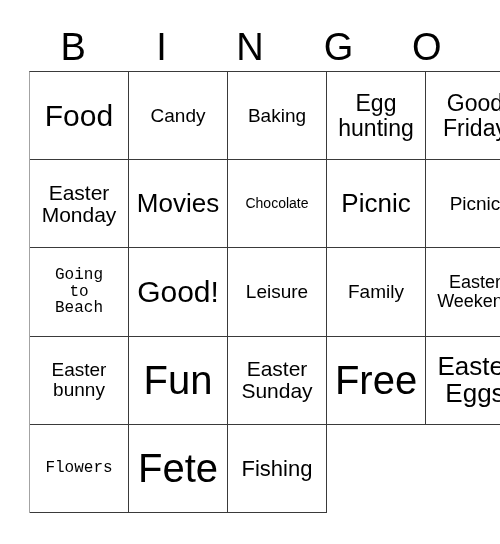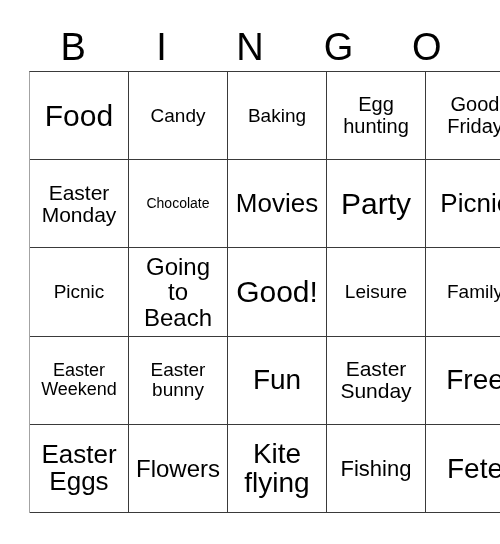--- a/index.html
+++ b/index.html
@@ -76,29 +76,29 @@
     width: 100%;
     line-height: 1.06;
     white-space: pre-line;
     word-break: normal;
     color: #000000;
   }
 
   
   .fs-14 { font-size: 14px; }
   .fs-18 { font-size: 18px; }
-  .fs-20 { font-size: 24px; }
+  .fs-20 { font-size: 16px; font-family: Liberation Mono, monospace; }
   .fs-21 { font-size: 21px; }
   .fs-22 { font-size: 22px; }
-  .fs-23 { font-size: 20px; }
+  .fs-23 { font-size: 23px; }
   .fs-25 { font-size: 19px; }
   .fs-26 { font-size: 26px; }
   .fs-28 { font-size: 28px; }
   .fs-30 { font-size: 30px; }
-  .fs-32 { font-size: 28px; }
+  .fs-32 { font-size: 40px; }
 </style>
 </head>
 <body>
 
 <div id="card">
 
   <div id="header">
     <div class="header-letter">B</div>
     <div class="header-letter">I</div>
     <div class="header-letter">N</div>
@@ -124,27 +124,24 @@
     <div class="cell">
         <span class="cell-text fs-23">Good
 Friday</span>
       </div>
 
     <div class="cell">
         <span class="cell-text fs-21">Easter
 Monday</span>
       </div>
     <div class="cell">
-        <span class="cell-text fs-14">Chocolate</span>
-      </div>
-    <div class="cell">
         <span class="cell-text fs-26">Movies</span>
       </div>
     <div class="cell">
-        <span class="cell-text fs-30">Party</span>
+        <span class="cell-text fs-14">Chocolate</span>
       </div>
     <div class="cell">
         <span class="cell-text fs-26">Picnic</span>
       </div>
 
     <div class="cell">
         <span class="cell-text fs-25">Picnic</span>
       </div>
     <div class="cell">
         <span class="cell-text fs-20">Going
@@ -181,24 +178,20 @@
       </div>
 
     <div class="cell">
         <span class="cell-text fs-26">Easter
 Eggs</span>
       </div>
     <div class="cell">
         <span class="cell-text fs-20">Flowers</span>
       </div>
     <div class="cell">
-        <span class="cell-text fs-28">Kite
-flying</span>
+        <span class="cell-text fs-32">Fete</span>
       </div>
     <div class="cell">
         <span class="cell-text fs-22">Fishing</span>
-      </div>
-    <div class="cell">
-        <span class="cell-text fs-32">Fete</span>
       </div>
   </div>
 
 </div>
 
 </body></html>

